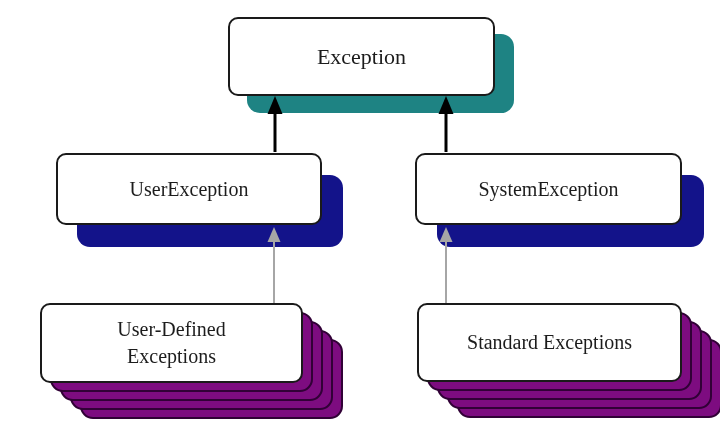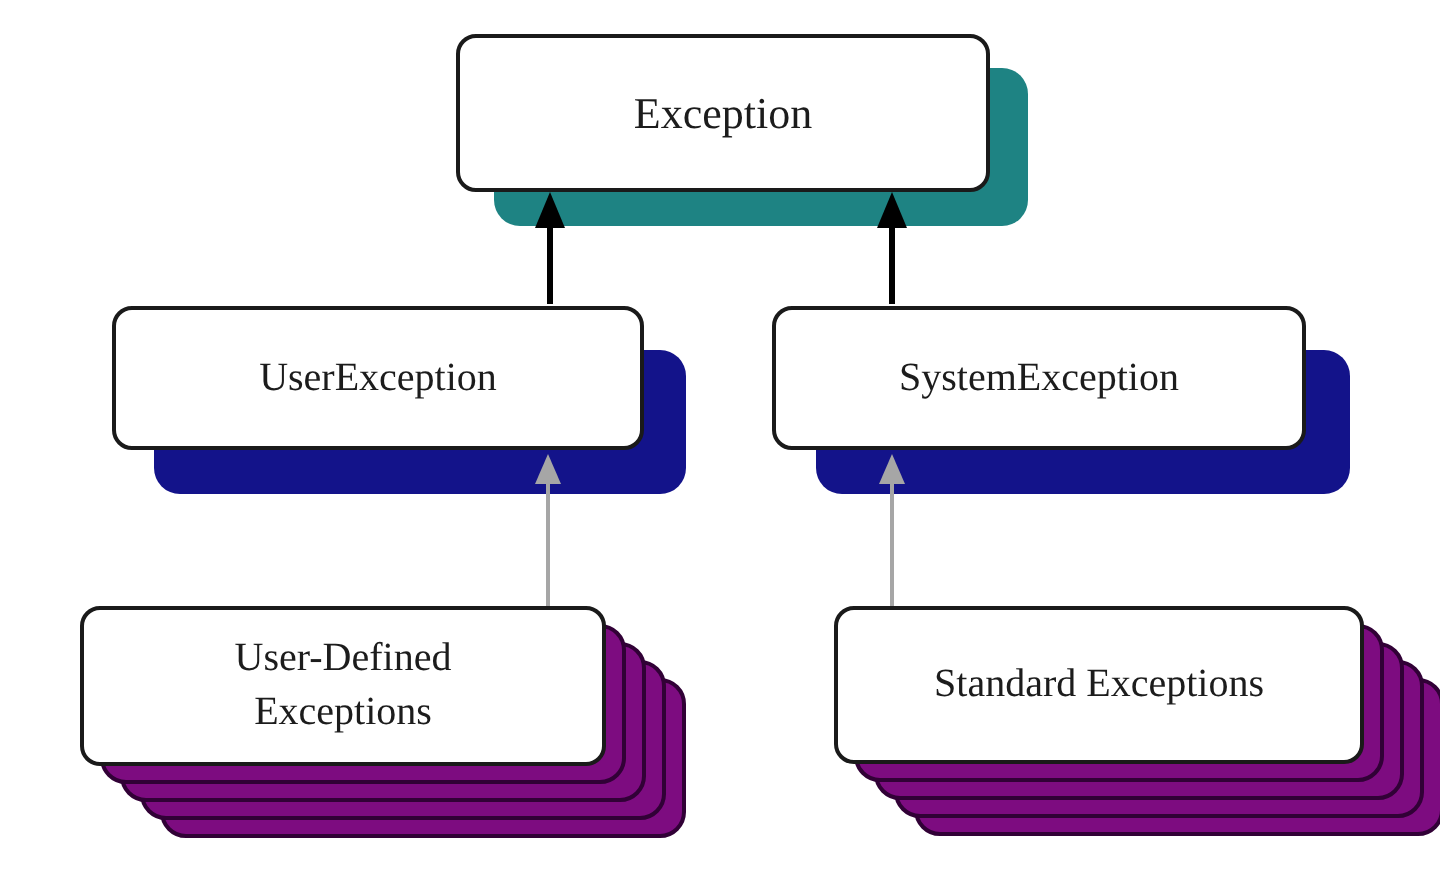--- a/index.html
+++ b/index.html
@@ -48,21 +48,21 @@
   .card .label{font-size:20px;line-height:27px;}
   #node-exception .card .label{font-size:22px;}
   #node-user-defined .card .label{max-width:175px;}
   .arrow-layer{position:absolute;left:0;top:0;width:720px;height:436px;pointer-events:none;}
 
   
   #node-exception{left:208px;top:17px;width:267px;height:79px;}
   #node-exception .shadow{transform:translate(19px,17px);}
   #node-user-exception{left:36px;top:153px;width:266px;height:72px;}
   #node-user-exception .shadow{transform:translate(21px,22px);}
-  #node-system-exception{left:366px;top:153px;width:267px;height:72px;}
+  #node-system-exception{left:395px;top:153px;width:267px;height:72px;}
   #node-system-exception .shadow{transform:translate(22px,22px);}
   #node-user-defined{left:20px;top:303px;width:263px;height:80px;}
   #node-standard{left:397px;top:303px;width:265px;height:79px;}
   .shadow.p1{transform:translate(40px,36px);}
   .shadow.p2{transform:translate(30px,27px);}
   .shadow.p3{transform:translate(20px,18px);}
   .shadow.p4{transform:translate(10px,9px);}
 </style>
 </head>
 <body>

